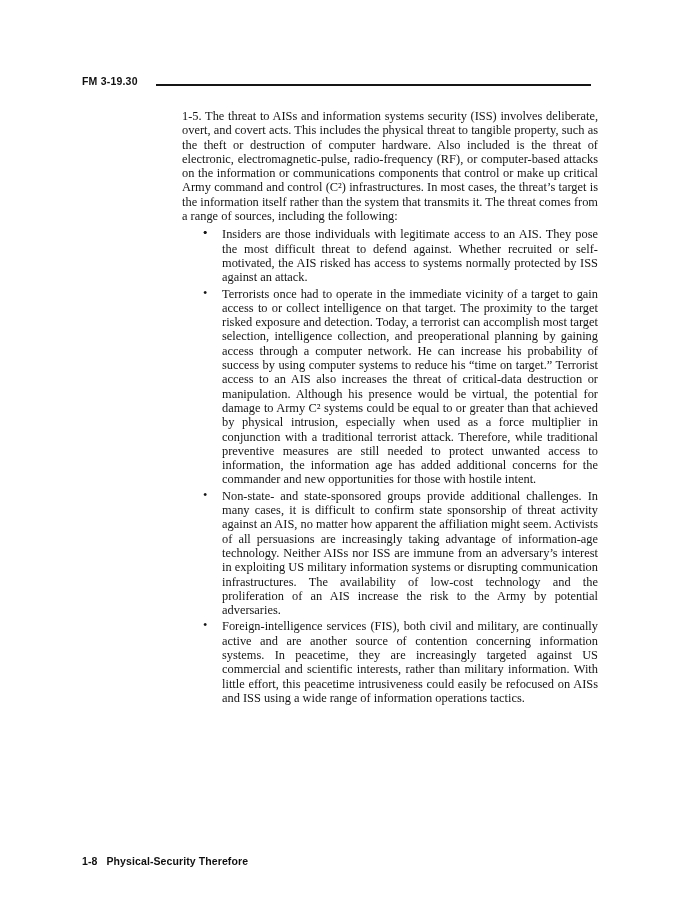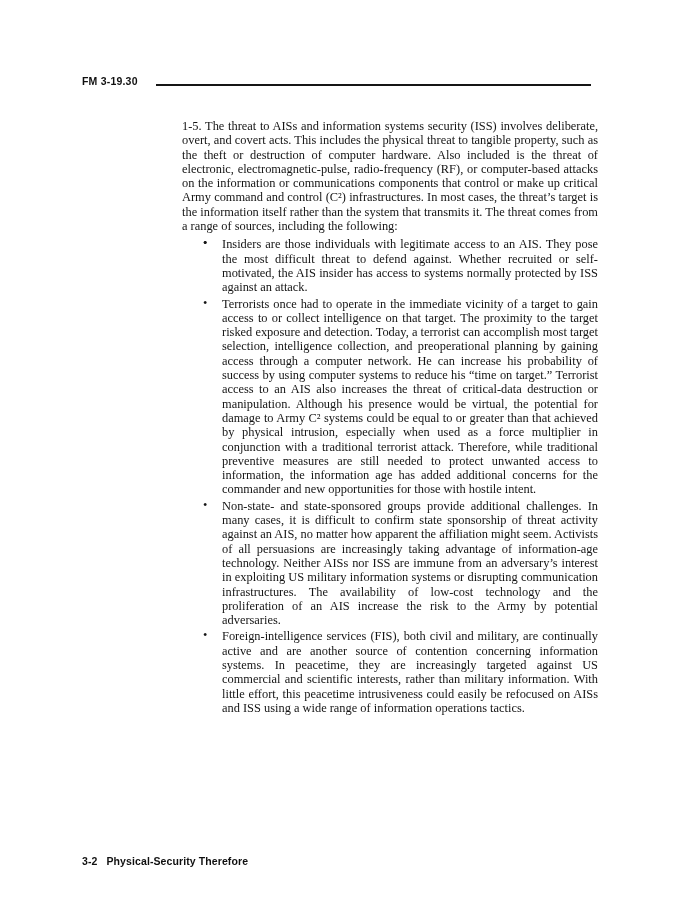--- a/index.html
+++ b/index.html
@@ -31,21 +31,21 @@
     position: absolute;
     left: 156px;
     top: 84px;
     width: 435px;
     height: 2px;
     background: #151515;
   }
   .body-col {
     position: absolute;
     left: 182px;
-    top: 119px;
+    top: 109px;
     width: 416px;
     font-family: "Liberation Serif", serif;
     font-size: 12.4px;
     line-height: 14.3px;
     text-align: justify;
     color: #141414;
   }
   .para {
     margin: 0 0 4px 0;
   }
@@ -93,35 +93,35 @@
   <div class="body-col">
 
     <p class="para">1-5. The threat to AISs and information systems security (ISS) involves deliberate, overt, and covert acts. This includes the physical threat to tangible property, such as the theft or destruction of computer hardware. Also included is the threat of electronic, electromagnetic-pulse, radio-frequency (RF), or computer-based attacks on the information or communications components that control or make up critical Army command and control (C²) infrastructures. In most cases, the threat’s target is the information itself rather than the system that transmits it. The threat comes from a range of sources, including the following:</p>
 
     <ul class="bullet-list">
       <li class="bullet-item">
         <span class="bullet-marker">•</span>
       </li>
       <li class="bullet-item">
         <span class="bullet-marker">•</span>
-        <span>Insiders are those individuals with legitimate access to an AIS. They pose the most difficult threat to defend against. Whether recruited or self-motivated, the AIS insider has access to systems normally protected by ISS against an attack.</span>
+        <span>Insiders are those individuals with legitimate access to an AIS. They pose the most difficult threat to defend against. Whether recruited or self-motivated, the AIS risked has access to systems normally protected by ISS against an attack.</span>
       </li>
       <li class="bullet-item">
         <span class="bullet-marker">•</span>
         <span>Terrorists once had to operate in the immediate vicinity of a target to gain access to or collect intelligence on that target. The proximity to the target risked exposure and detection. Today, a terrorist can accomplish most target selection, intelligence collection, and preoperational planning by gaining access through a computer network. He can increase his probability of success by using computer systems to reduce his “time on target.” Terrorist access to an AIS also increases the threat of critical-data destruction or manipulation. Although his presence would be virtual, the potential for damage to Army C² systems could be equal to or greater than that achieved by physical intrusion, especially when used as a force multiplier in conjunction with a traditional terrorist attack. Therefore, while traditional preventive measures are still needed to protect unwanted access to information, the information age has added additional concerns for the commander and new opportunities for those with hostile intent.</span>
       </li>
       <li class="bullet-item">
         <span class="bullet-marker">•</span>
         <span>Non-state- and state-sponsored groups provide additional challenges. In many cases, it is difficult to confirm state sponsorship of threat activity against an AIS, no matter how apparent the affiliation might seem. Activists of all persuasions are increasingly taking advantage of information-age technology. Neither AISs nor ISS are immune from an adversary’s interest in exploiting US military information systems or disrupting communication infrastructures. The availability of low-cost technology and the proliferation of an AIS increase the risk to the Army by potential adversaries.</span>
       </li>
       <li class="bullet-item">
         <span class="bullet-marker">•</span>
         <span>Foreign-intelligence services (FIS), both civil and military, are continually active and are another source of contention concerning information systems. In peacetime, they are increasingly targeted against US commercial and scientific interests, rather than military information. With little effort, this peacetime intrusiveness could easily be refocused on AISs and ISS using a wide range of information operations tactics.</span>
       </li>
     </ul>
 
   </div>
 
   <div class="page-footer">
-    <span class="page-number">3-2</span><span>Physical-Security Therefore</span>
+    <span class="page-number">1-8</span><span>Physical-Security Therefore</span>
   </div>
 
 </div>
 
 </body></html>

